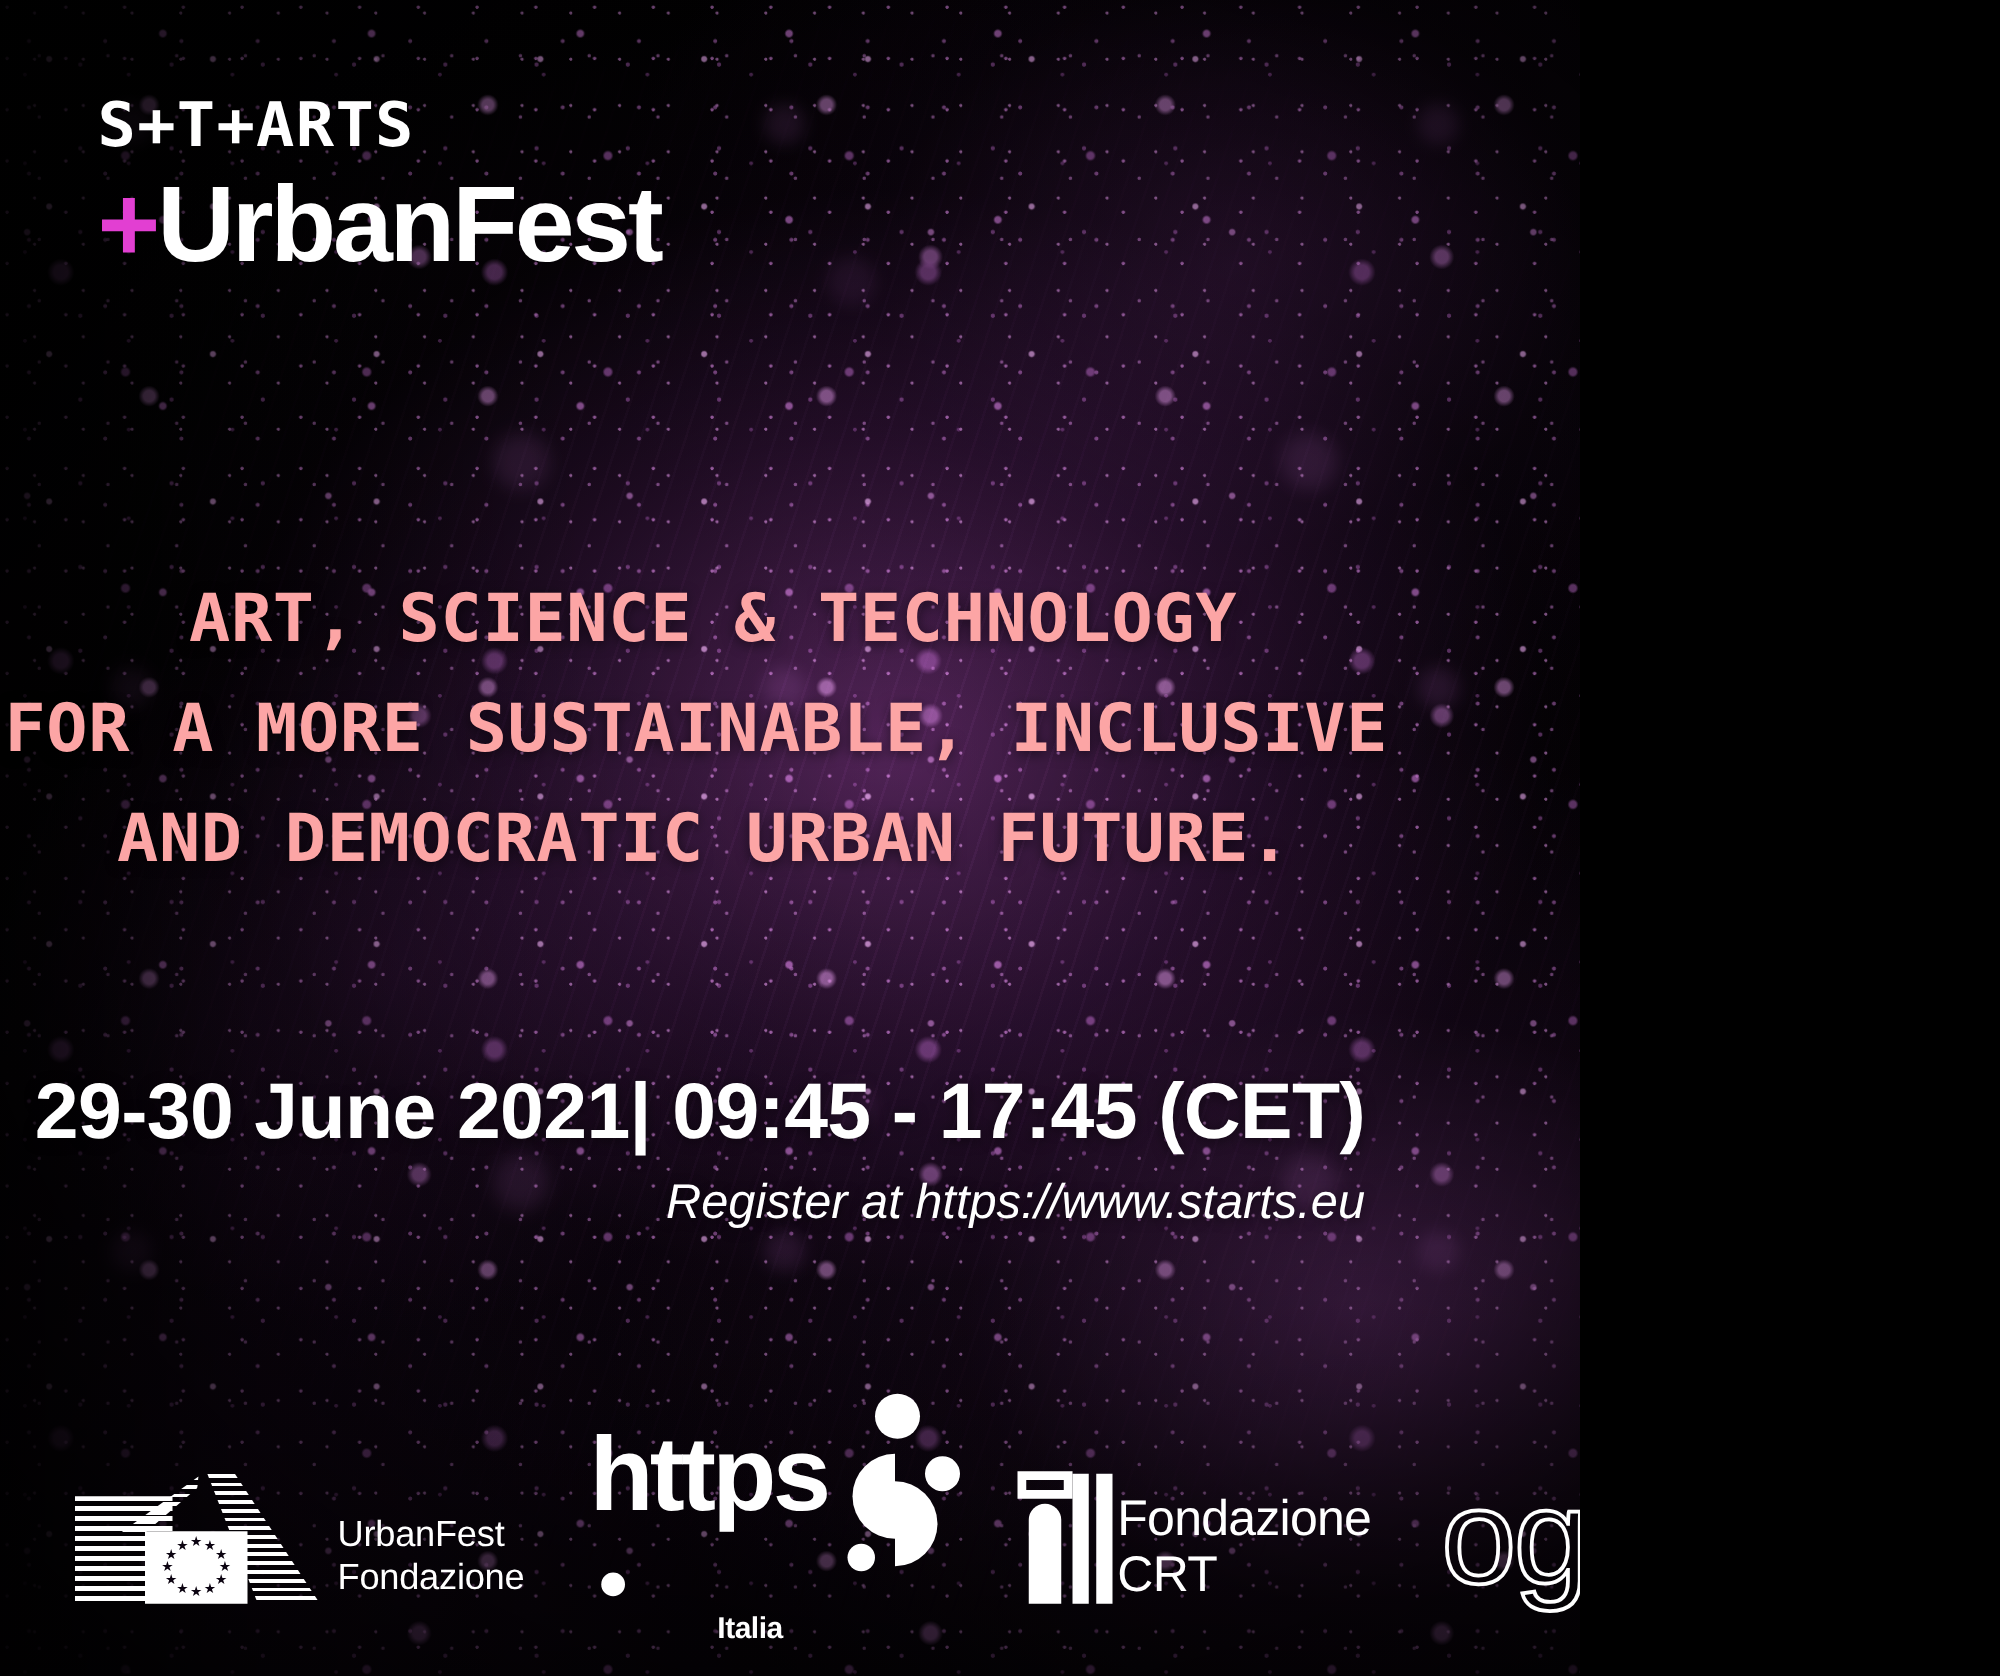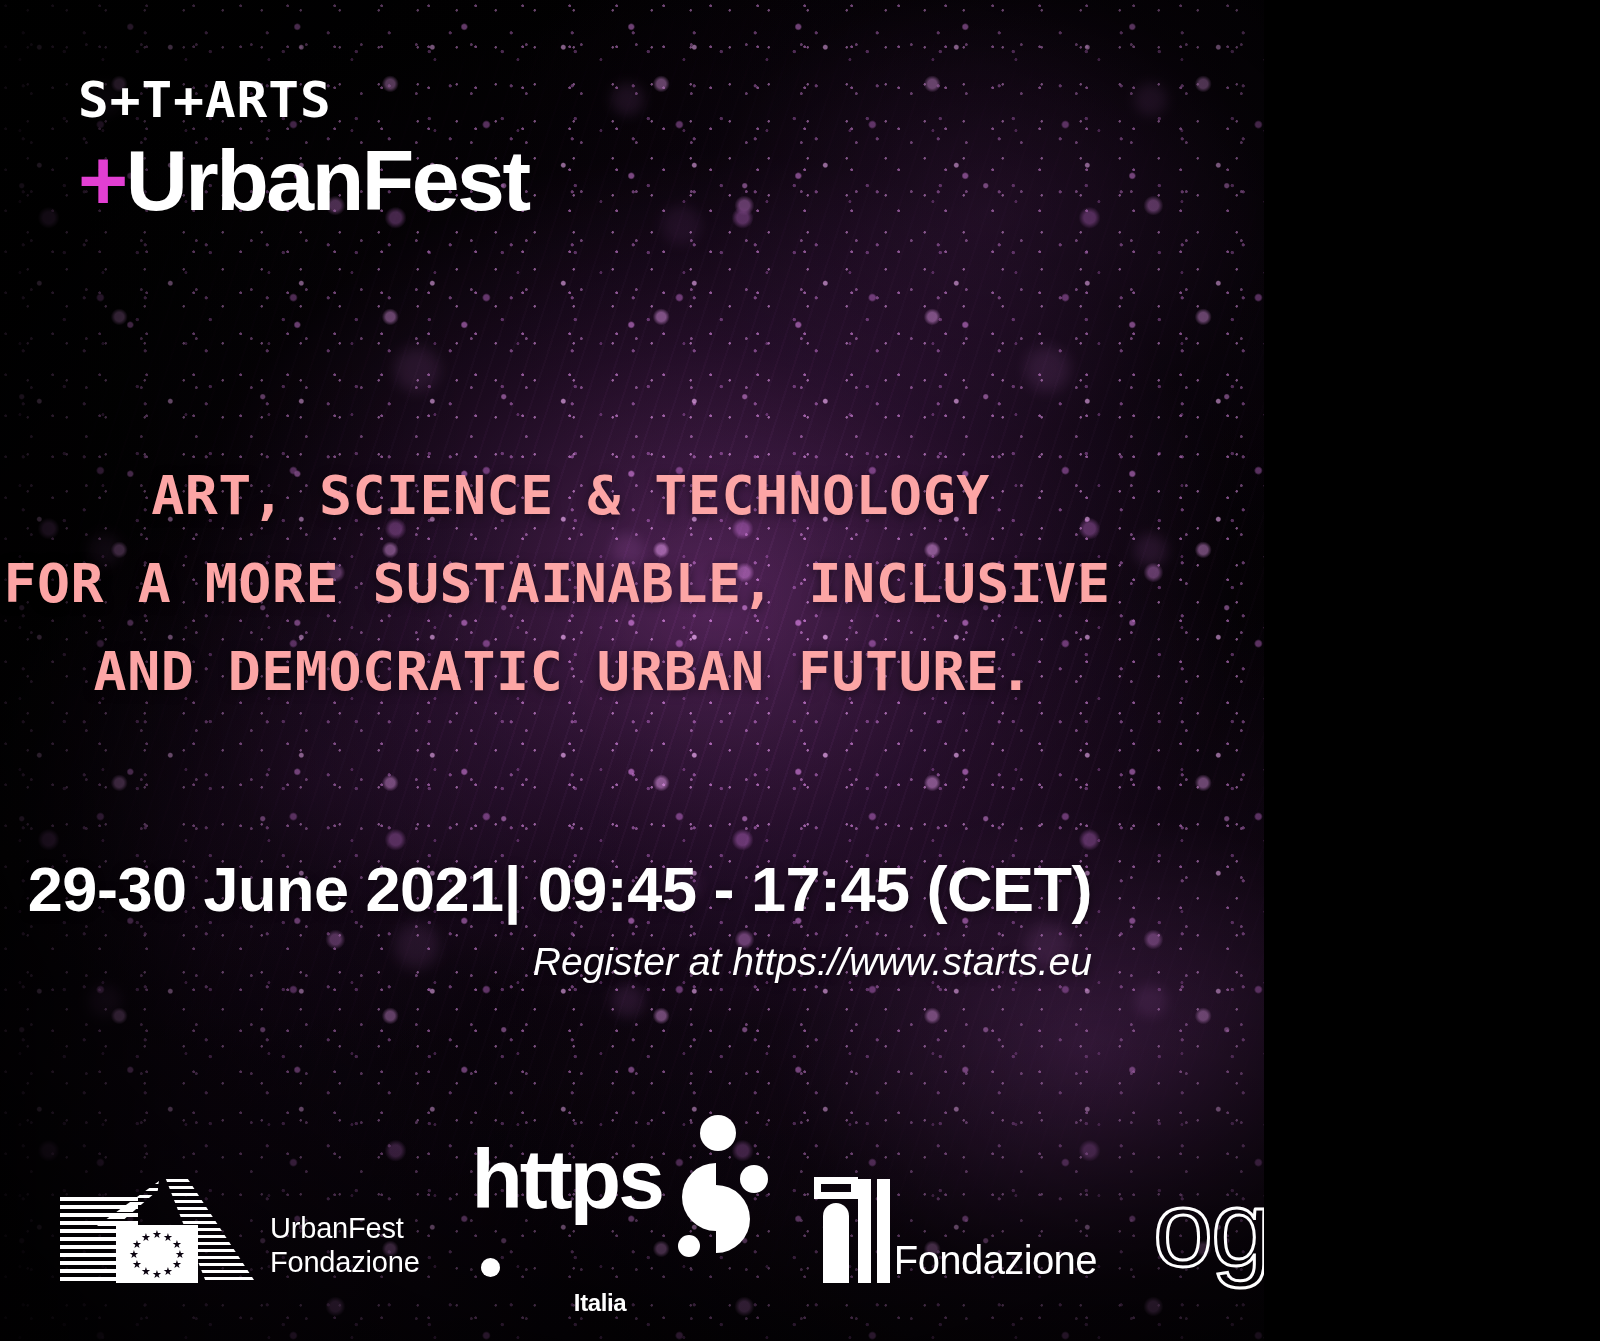--- a/index.html
+++ b/index.html
@@ -358,20 +358,21 @@
 
       <div class="logo logo-crt">
         <div class="crt-mark">
           <div class="crt-cap"></div>
           <div class="crt-col"></div>
           <div class="crt-bar1"></div>
           <div class="crt-bar2"></div>
         </div>
         <div class="crt-words">
           <div>Fondazione</div>
+          <div>CRT</div>
         </div>
       </div>
 
       <div class="logo logo-ogr">
         <div class="ogr-word">ogr</div>
       </div>
 
     </div>
 
   </div>

